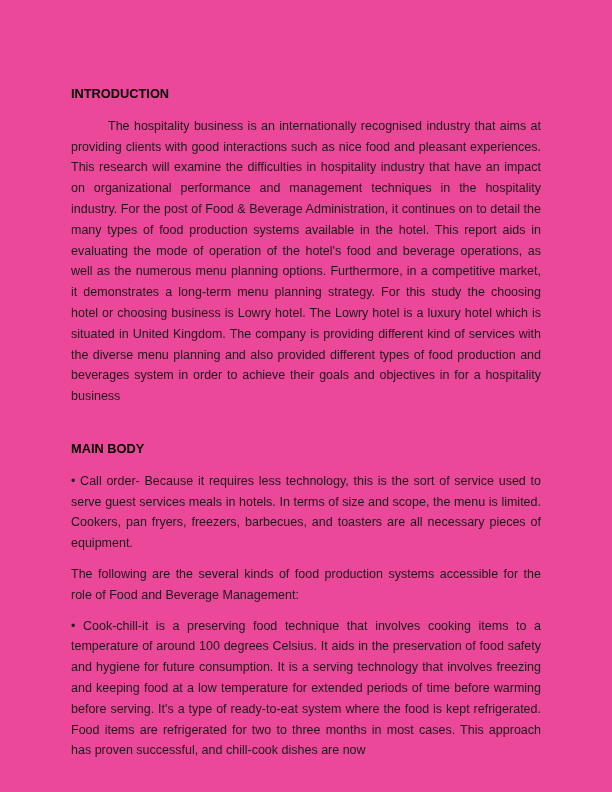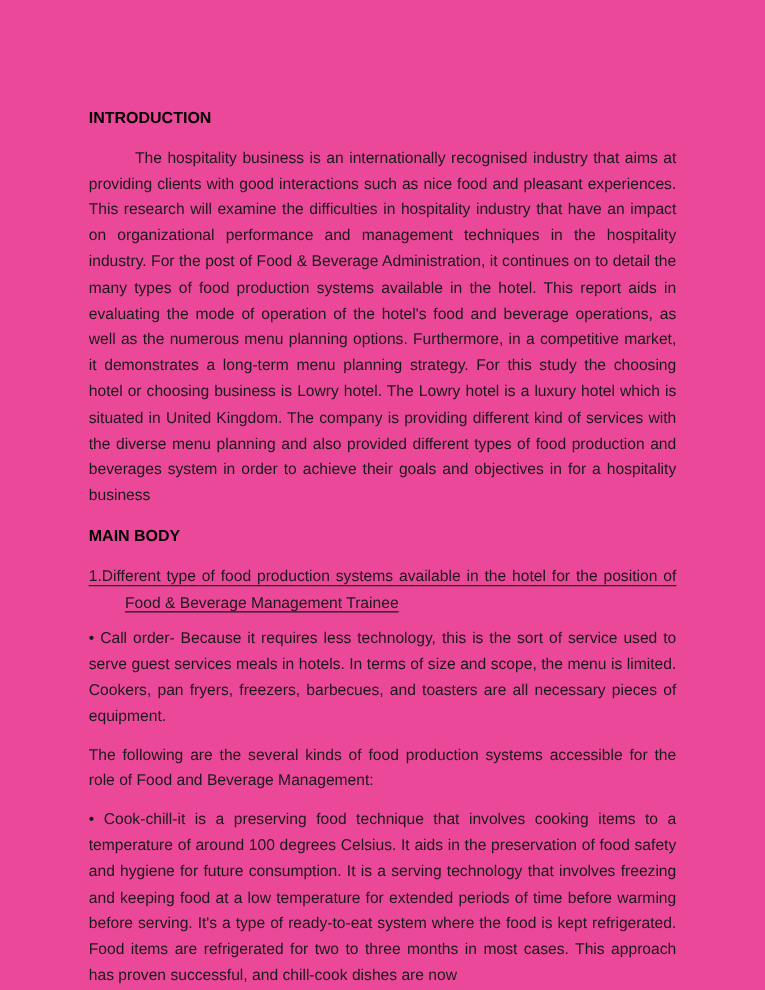--- a/index.html
+++ b/index.html
@@ -20,21 +20,21 @@
     color: #1a1a1a;
     overflow: hidden;
   }
   .h {
     font-weight: bold;
     color: #000000;
     font-size: 12.8px;
     margin: 0 0 11px 0;
   }
   .h.main {
-    margin-top: 12px;
+    margin-top: 32px;
   }
   .para {
     margin: 0 0 10px 0;
     text-align: justify;
   }
   .para.indent {
     text-indent: 37px;
   }
   .section-heading {
     margin: 6px 0 8px 0;
@@ -53,21 +53,20 @@
 <body>
 
 <div class="page">
 
   <div class="h">INTRODUCTION</div>
 
   <p class="para indent">The hospitality business is an internationally recognised industry that aims at providing clients with good interactions such as nice food and pleasant experiences. This research will examine the difficulties in hospitality industry that have an impact on organizational performance and management techniques in the hospitality industry. For the post of Food &amp; Beverage Administration, it continues on to detail the many types of food production systems available in the hotel. This report aids in evaluating the mode of operation of the hotel's food and beverage operations, as well as the numerous menu planning options. Furthermore, in a competitive market, it demonstrates a long-term menu planning strategy. For this study the choosing hotel or choosing business is Lowry hotel. The Lowry hotel is a luxury hotel which is situated in United Kingdom. The company is providing different kind of services with the diverse menu planning and also provided different types of food production and beverages system in order to achieve their goals and objectives in for a hospitality business</p>
 
   <div class="h main">MAIN BODY</div>
 
-  <p class="section-heading">1.Different type of food production systems available in the hotel for the position of Food &amp; Beverage Management Trainee</p>
 
   <p class="para bullet">• Call order- Because it requires less technology, this is the sort of service used to serve guest services meals in hotels. In terms of size and scope, the menu is limited. Cookers, pan fryers, freezers, barbecues, and toasters are all necessary pieces of equipment.</p>
 
   <p class="para">The following are the several kinds of food production systems accessible for the role of Food and Beverage Management:</p>
 
   <p class="para bullet">• Cook-chill-it is a preserving food technique that involves cooking items to a temperature of around 100 degrees Celsius. It aids in the preservation of food safety and hygiene for future consumption. It is a serving technology that involves freezing and keeping food at a low temperature for extended periods of time before warming before serving. It's a type of ready-to-eat system where the food is kept refrigerated. Food items are refrigerated for two to three months in most cases. This approach has proven successful, and chill-cook dishes are now</p>
 
 </div>
 
 </body></html>

